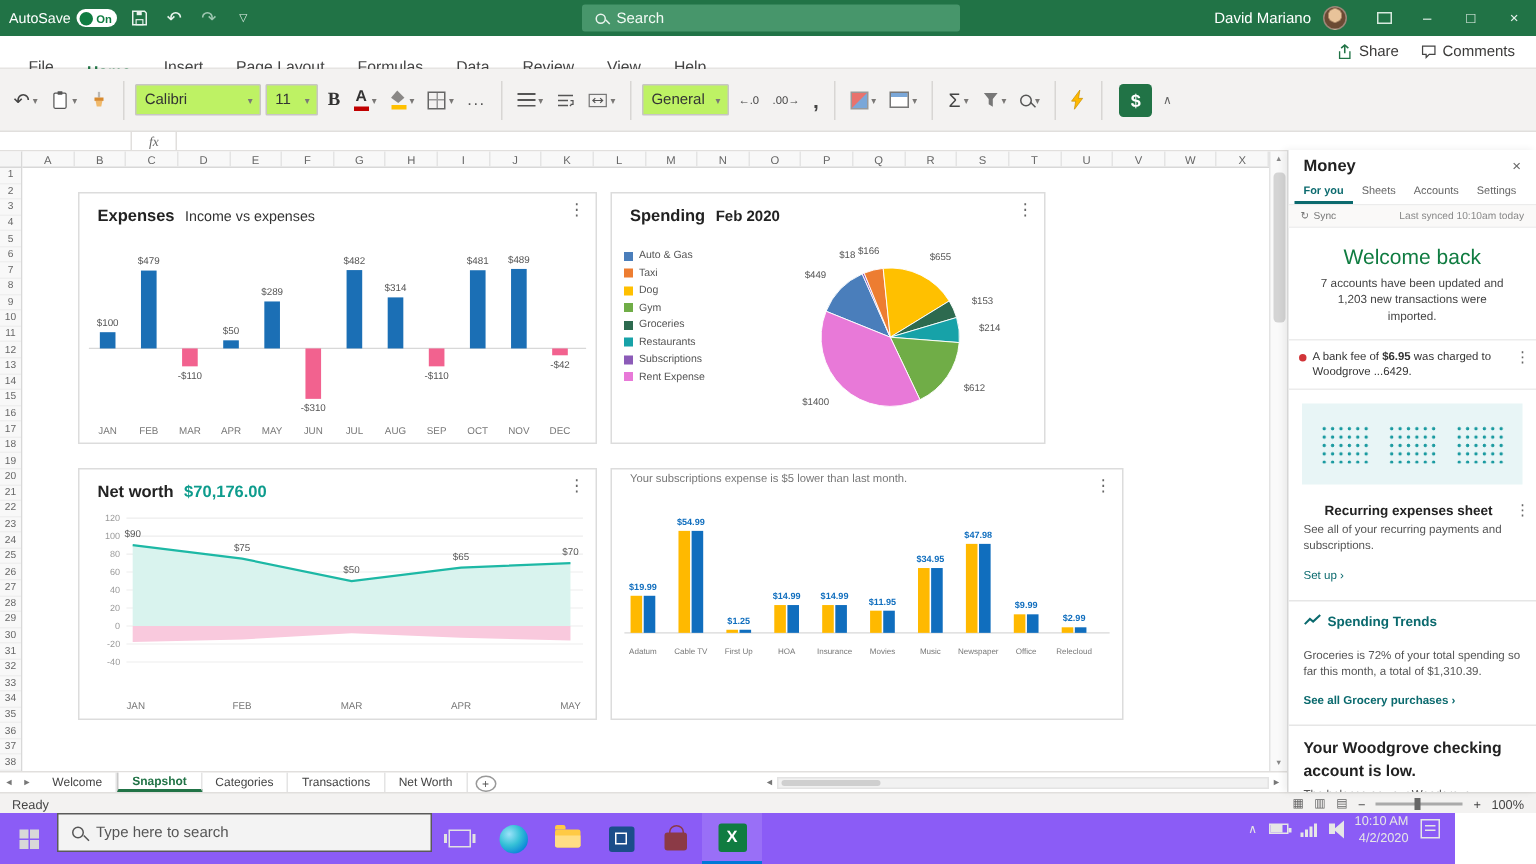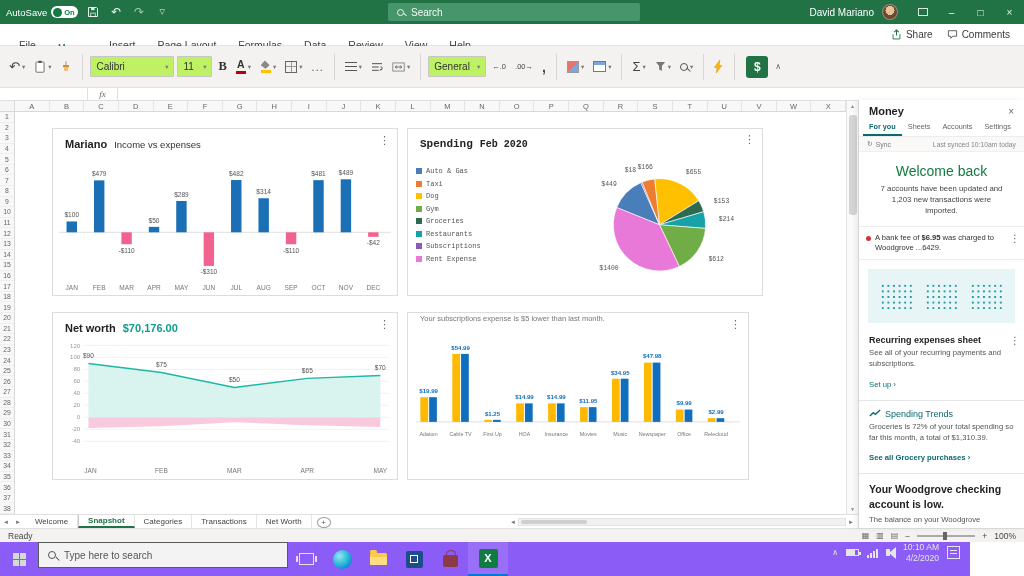--- a/index.html
+++ b/index.html
@@ -72,21 +72,21 @@
   #rowheader{position:absolute;left:0;top:112px;width:15px;height:402px;display:flex;flex-direction:column;background:#f8f8f8;border-right:1px solid #d8d8d8;}
   .rowcell{flex:1;font-size:6.8px;color:#666;text-align:center;border-bottom:1px solid #efefef;display:flex;align-items:center;justify-content:center;}
   #sheet{position:absolute;left:15px;top:112px;width:831px;height:402px;background:#fff;overflow:hidden;}
   #vscroll{position:absolute;left:846px;top:101px;width:12px;height:413px;background:#fafafa;border-left:1px solid #e3e3e3;}
   .vsar{display:block;text-align:center;font-size:5px;color:#888;line-height:10px;}
   .vthumb{position:absolute;left:2px;top:14px;width:8px;height:100px;background:#d4d4d4;border-radius:3px;}
 
   
   .card{position:absolute;background:#fff;border:1px solid #dcdcdc;}
   #card-cashflow{left:37px;top:16px;width:346px;height:168px;}
-  #card-spending{left:392px;top:16px;width:356px;height:168px;font-family:Liberation Mono, monospace;}
+  #card-spending{left:392px;top:16px;width:290px;height:168px;}
   #card-networth{left:37px;top:200px;width:346px;height:168px;}
   #card-recurring{left:392px;top:200px;width:342px;height:168px;}
   .card-head{display:flex;align-items:baseline;gap:7px;padding:9px 12px 1px;}
   .card-title{font-size:11px;font-weight:bold;color:#222;}
   .card-sub{font-size:9.5px;color:#333;}
   .card-sub-strong{font-size:10px;font-weight:bold;color:#222;}
   .card-value{font-size:11px;font-weight:bold;color:#0e9c8d;}
   .card-note{font-size:7.5px;color:#777;padding:1px 12px 0;}
   .kebab{position:absolute;right:7px;top:6px;color:#666;font-size:11px;line-height:1;}
   .card svg{width:100%;display:block;}
@@ -128,26 +128,26 @@
   .sync-row{display:flex;justify-content:space-between;align-items:center;background:#faf9f8;padding:3px 8px;border-bottom:1px solid #efefef;font-size:6.8px;color:#888;}
   .sync-l{display:flex;align-items:center;gap:3px;color:#777;}
   .welcome{text-align:center;color:#107c41;font-size:14px;font-weight:normal;margin:11px 6px 5px;}
   .welcome-text{text-align:center;font-size:7.8px;color:#444;margin:0 16px 9px;line-height:1.4;}
   .alert{position:relative;border-top:1px solid #ececec;border-bottom:1px solid #ececec;padding:6px 16px 6px 16px;font-size:7.6px;line-height:1.35;color:#333;}
   .alert-dot{position:absolute;left:7px;top:9px;width:5px;height:5px;border-radius:50%;background:#d13438;}
   .kebab2{position:absolute;right:4px;top:5px;color:#666;font-size:10px;}
   .dots-banner{margin:9px 9px 7px;background:#e8f5f6;display:flex;justify-content:center;align-items:center;gap:11px;padding:14px 6px;}
   .dotgrid{width:34px;height:26px;background-image:radial-gradient(#1a9aa0 1.1px,transparent 1.3px);background-size:5.6px 5.6px;}
   .sec{padding:5px 10px 6px;position:relative;}
-  .sec-h{font-size:9px;font-weight:bold;color:#222;margin-bottom:3px;}
+  .sec-h{font-size:9px;font-weight:bold;color:#222;margin-bottom:3px;margin-left:14px;}
   .sec-p{font-size:7.7px;color:#555;line-height:1.4;margin-bottom:3px;}
   .sec-link{font-size:7.7px;color:#0b6a6e;}
   .sec-link.bold{font-weight:bold;}
   .pdivider{height:1px;background:#e6e6e6;margin:3px 0;}
-  .trend-head{display:flex;gap:4px;color:#0b6a6e;font-weight:normal;font-size:9px;margin-bottom:3px;}
+  .trend-head{display:flex;gap:4px;color:#0b6a6e;font-weight:bold;font-size:9px;margin-bottom:13px;}
   .low-head{font-size:10.5px;font-weight:bold;color:#222;line-height:1.35;margin-bottom:4px;}
 
   
   #taskbar{position:absolute;left:0;top:542px;width:970px;height:34px;background:#8b5cf6;display:flex;align-items:flex-start;}
   .tk-start{width:38px;height:34px;display:flex;align-items:center;justify-content:center;}
   .winlogo{display:grid;grid-template-columns:6px 6px;grid-template-rows:6px 6px;gap:1px;}
   .winlogo span{background:#d8d8d8;}
   .tk-search{width:250px;height:26px;background:#f3f3f3;border:1px solid #5a5a5a;display:flex;align-items:center;gap:8px;padding-left:9px;font-size:10px;color:#555;}
   .magd{width:8px;height:8px;border:1.4px solid #555;border-radius:50%;position:relative;flex:0 0 auto;}
   .magd::after{content:"";position:absolute;width:4.5px;height:1.4px;background:#555;transform:rotate(45deg);right:-4px;bottom:-1px;}
@@ -441,21 +441,21 @@
       <div class="rowcell">35</div>
       <div class="rowcell">36</div>
       <div class="rowcell">37</div>
       <div class="rowcell">38</div>
     </div>
 
   <div id="sheet">
 
     <div class="card" id="card-cashflow">
       <div class="card-head">
-        <span class="card-title">Mariano</span>
+        <span class="card-title">Expenses</span>
         <span class="card-sub">Income vs expenses</span>
       </div>
       <span class="kebab">⋮</span>
       <svg id="cashflow-svg" viewBox="0 0 330 138">
           <line x1="6" y1="78" x2="324" y2="78" stroke="#d8d8d8" stroke-width="0.8"></line>
           <rect x="13" y="67.6" width="10" height="10.4" fill="#1b6fb5"></rect>
           <text x="18" y="63.599999999999994" text-anchor="middle" font-size="6.3" fill="#555">$100</text>
           <text x="18" y="133" text-anchor="middle" font-size="6.3" fill="#777">JAN</text>
           <rect x="39.3" y="28.184000000000005" width="10" height="49.815999999999995" fill="#1b6fb5"></rect>
           <text x="44.3" y="24.184000000000005" text-anchor="middle" font-size="6.3" fill="#555">$479</text>

